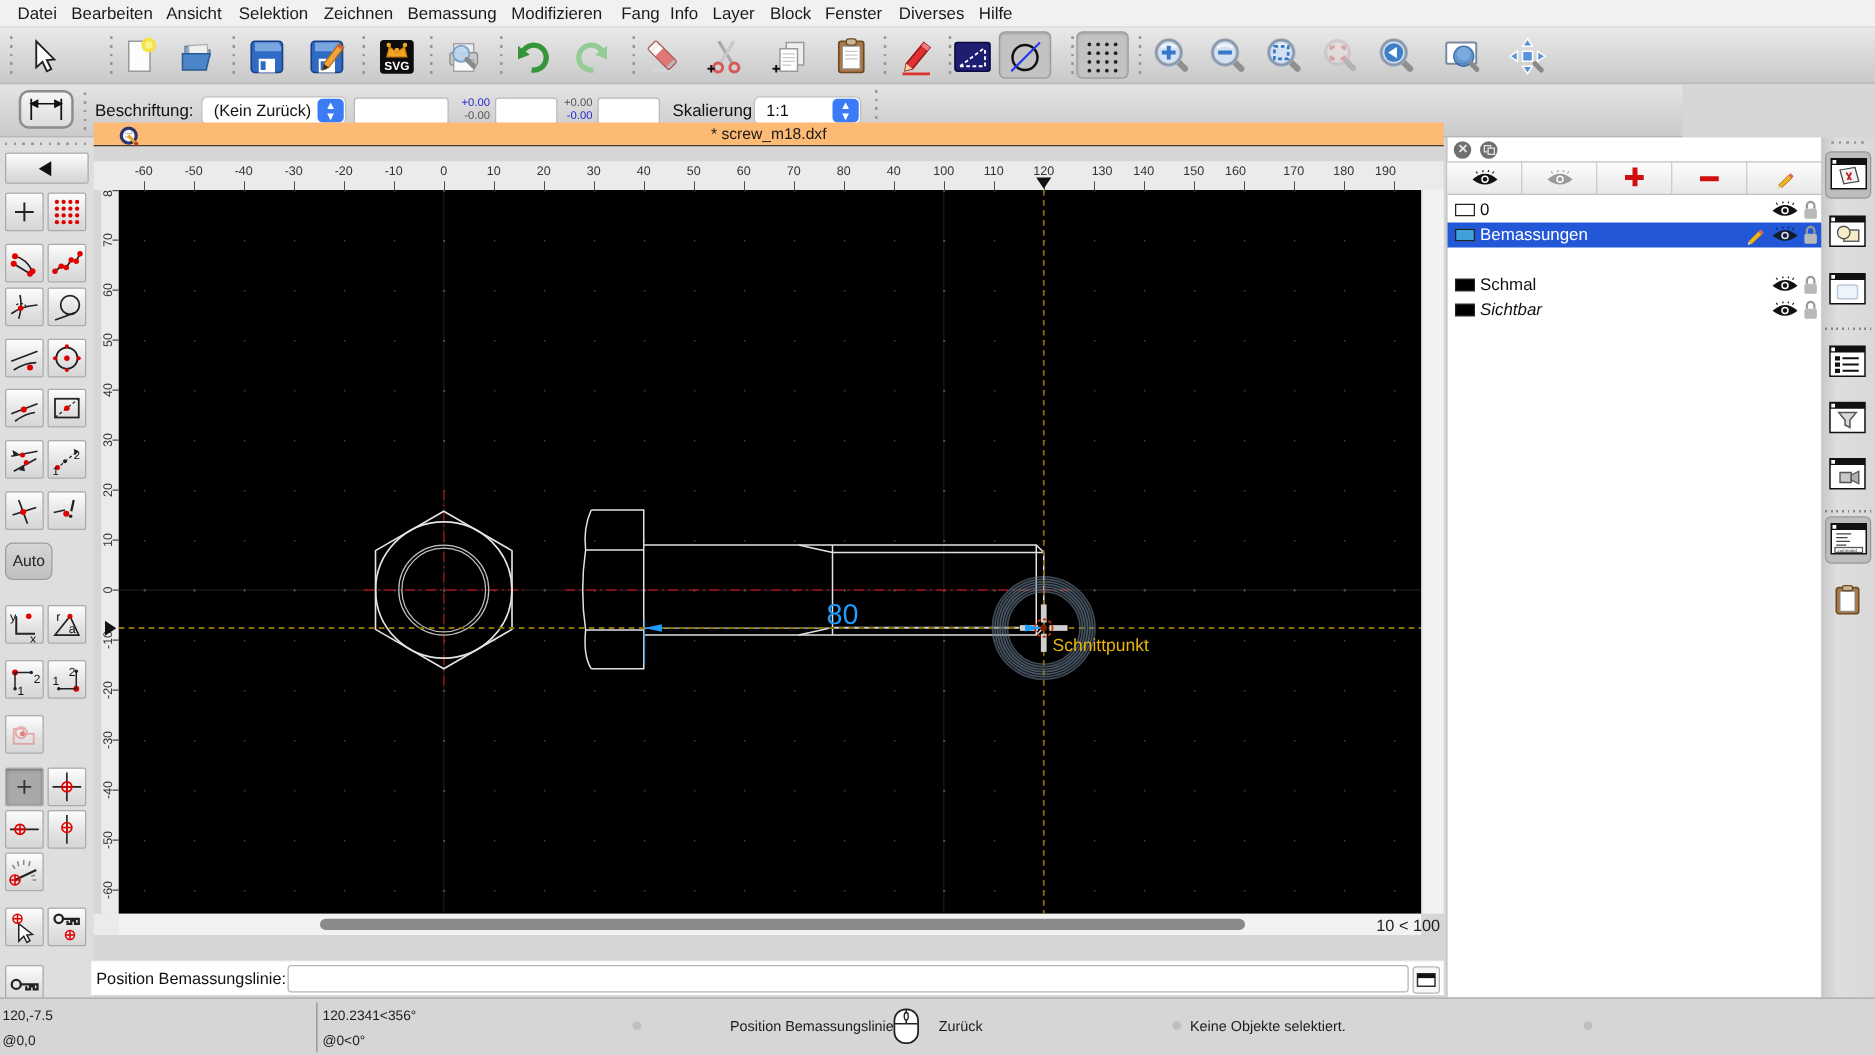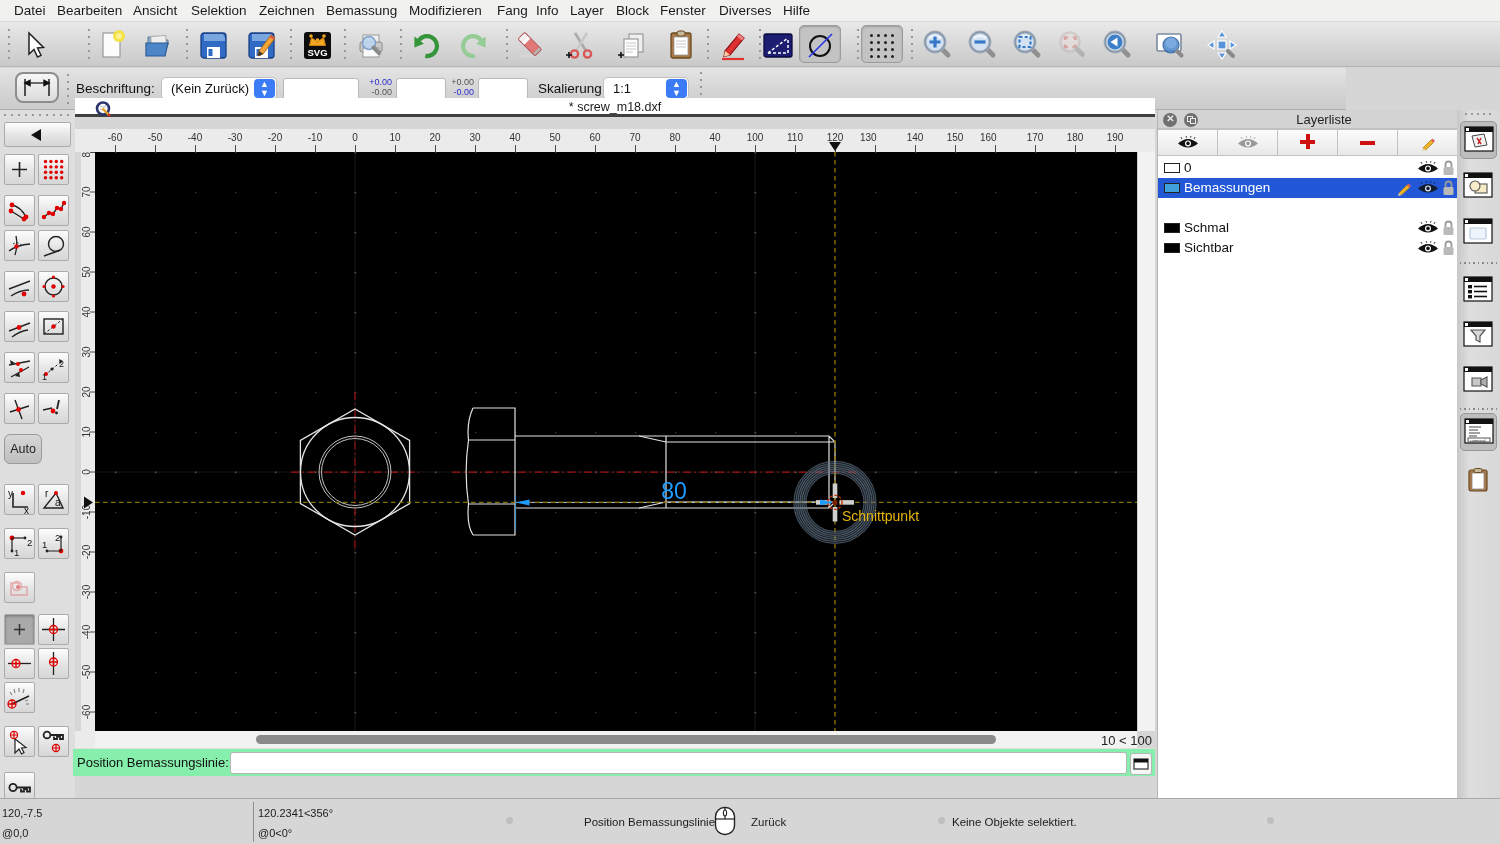--- a/index.html
+++ b/index.html
@@ -17,34 +17,34 @@
 
 .field{position:absolute;background:#fff;border:1px solid #b9b9b9;border-radius:3px;height:22px;top:10px}
 .combo{position:absolute;background:#fff;border:1px solid #c0c0c0;border-radius:5px;height:23px;top:9px;font-size:13px;color:#111}
 .combo .arr{position:absolute;right:1px;top:1px;width:21px;height:19px;background:#3b7cf6;border-radius:4px;color:#fff;font-size:9px;line-height:9px;text-align:center;padding-top:1px}
 .lbl{position:absolute;font-size:13.5px;color:#111}
 
 #leftdock{left:0;top:110px;width:75px;height:688px;background:#dedede}
 .tbtn{position:absolute;width:31px;height:31px;background:linear-gradient(180deg,#fdfdfd,#e2e2e2 60%,#d6d6d6);border:1px solid #ababab;border-radius:2px}
 .tbtn svg{position:absolute;left:0;top:0}
 
-#tabbar{left:75px;top:98px;width:1080px;height:19px;background:#ffffff;border-bottom:3px solid #404040}
+#tabbar{left:75px;top:98px;width:1080px;height:19px;background:#fdba74;border-bottom:1px solid #404040}
 #tabtitle{position:absolute;left:0;top:2px;width:1080px;text-align:center;font-size:12.5px;color:#1b1b1b}
 #hruler{left:75px;top:129px;width:1080px;height:23px;background:#ebebeb}
 #vruler{left:81px;top:152px;width:14px;height:579px;background:#ebebeb}
 .rlbl{position:absolute;font-size:10px;color:#333}
 #canvas{left:95px;top:152px;width:1042px;height:579px;background:#000}
 #vscroll{left:1137px;top:152px;width:18px;height:579px;background:#f2f2f2;border-left:1px solid #cfcfcf}
 #hscroll{left:95px;top:731px;width:1042px;height:17px;background:#f2f2f2}
 #hthumb{position:absolute;left:161px;top:4px;width:740px;height:9px;background:#8a8a8a;border-radius:4.5px}
 #gridinfo{left:1090px;top:733px;width:62px;height:16px;font-size:13px;color:#222;text-align:right}
 #corner1{left:75px;top:731px;width:20px;height:17px;background:#ebebeb}
 
 #cmdrow1{left:73px;top:748px;width:1082px;height:22px;background:#fff;border-top:1px solid #b0b0b0;font-size:13px}
-#cmdrow2{left:73px;top:748px;width:1082px;height:28px;background:#86efac;border-top:1px solid #e0e0e0}
+#cmdrow2{left:73px;top:768px;width:1082px;height:28px;background:#ffffff;border-top:1px solid #e0e0e0}
 #cmdrow2 .inp{position:absolute;left:157px;top:3px;width:897px;height:22px;background:#fff;border:1px solid #b5b5b5;border-radius:3px}
 #cmdrow2 .btn{position:absolute;left:1057px;top:4px;width:22px;height:22px;background:#f6f6f6;border:1px solid #b5b5b5;border-radius:3px}
 
 #layerpanel{left:1157px;top:110px;width:300px;height:688px;background:#fff;border-left:1px solid #b6b6b6}
 #lp-title{position:absolute;left:0;top:0;padding-left:32px;width:300px;height:19px;background:#d3d3d3;border-bottom:1px solid #c0c0c0;font-size:13px;color:#222;text-align:center;line-height:19px}
 #lp-tools{position:absolute;left:0;top:19px;width:300px;height:27px;background:linear-gradient(180deg,#fafafa,#e3e3e3)}
 .lp-btn{position:absolute;top:0;height:27px;border:1px solid #c2c2c2;border-left:none;background:linear-gradient(180deg,#fcfcfc,#e8e8e8)}
 .lrow{position:absolute;left:0;width:300px;height:20px;font-size:13.5px;color:#111}
 .swatch{position:absolute;left:6px;top:5px;width:16px;height:10px;border:1px solid #222}
 
@@ -568,27 +568,27 @@
       <span class="rlbl" style="left:385px;top:3px;width:30px;text-align:center">30</span>
       <span class="rlbl" style="left:425px;top:3px;width:30px;text-align:center">40</span>
       <span class="rlbl" style="left:465px;top:3px;width:30px;text-align:center">50</span>
       <span class="rlbl" style="left:505px;top:3px;width:30px;text-align:center">60</span>
       <span class="rlbl" style="left:545px;top:3px;width:30px;text-align:center">70</span>
       <span class="rlbl" style="left:585px;top:3px;width:30px;text-align:center">80</span>
       <span class="rlbl" style="left:625px;top:3px;width:30px;text-align:center">40</span>
       <span class="rlbl" style="left:665px;top:3px;width:30px;text-align:center">100</span>
       <span class="rlbl" style="left:705px;top:3px;width:30px;text-align:center">110</span>
       <span class="rlbl" style="left:745px;top:3px;width:30px;text-align:center">120</span>
-      <span class="rlbl" style="left:785px;top:3px;width:30px;text-align:left">130</span>
+      <span class="rlbl" style="left:785px;top:3px;width:30px;text-align:right">130</span>
       <span class="rlbl" style="left:825px;top:3px;width:30px;text-align:center">140</span>
       <span class="rlbl" style="left:865px;top:3px;width:30px;text-align:center">150</span>
       <span class="rlbl" style="left:905px;top:3px;width:30px;text-align:left">160</span>
       <span class="rlbl" style="left:945px;top:3px;width:30px;text-align:center">170</span>
       <span class="rlbl" style="left:985px;top:3px;width:30px;text-align:center">180</span>
-      <span class="rlbl" style="left:1025px;top:3px;width:30px;text-align:center">190</span>
+      <span class="rlbl" style="left:1025px;top:3px;width:30px;text-align:left">190</span>
       <div style="position:absolute;left:754px;top:13px;width:0;height:0;border-left:6px solid transparent;border-right:6px solid transparent;border-top:9px solid #111"></div>
     </div>
 <div id="vruler" class="abs">
       <svg width="14" height="579" viewBox="0 0 14 579" style="position:absolute;left:0;top:0">
         <line x1="9" y1="0.5" x2="14" y2="0.5" stroke="#4a4a4a" stroke-width="1"></line>
         <text x="5" y="3.5" font-size="10" fill="#333" text-anchor="middle" transform="rotate(-90 5 0)" font-family="Liberation Sans,sans-serif">80</text>
         <line x1="9" y1="40" x2="14" y2="40" stroke="#4a4a4a" stroke-width="1"></line>
         <text x="5" y="43.5" font-size="10" fill="#333" text-anchor="middle" transform="rotate(-90 5 40)" font-family="Liberation Sans,sans-serif">70</text>
         <line x1="9" y1="80" x2="14" y2="80" stroke="#4a4a4a" stroke-width="1"></line>
         <text x="5" y="83.5" font-size="10" fill="#333" text-anchor="middle" transform="rotate(-90 5 80)" font-family="Liberation Sans,sans-serif">60</text>
@@ -1133,21 +1133,20 @@
 <div id="cmdrow2" class="abs">
   <span style="position:absolute;left:4px;top:6px;font-size:13px;color:#111">Position Bemassungslinie:</span>
   <div class="inp"></div>
   <div class="btn"><svg width="20" height="20" viewBox="0 0 20 20">
           <rect x="3" y="5" width="14" height="10" fill="#fff" stroke="#333" stroke-width="1.2"></rect>
           <rect x="3" y="5" width="14" height="3.5" fill="#111"></rect>
         </svg></div>
 </div>
 
 <div id="layerpanel" class="abs">
-      <div id="lp-title">Layerliste</div>
       <div style="position:absolute;left:5px;top:3px;width:14px;height:14px;border-radius:50%;background:#6f6f6f">
         <span style="position:absolute;left:3.2px;top:0px;color:#e8e8e8;font-size:10px;font-weight:bold">✕</span>
       </div>
       <div style="position:absolute;left:26px;top:3px;width:14px;height:14px;border-radius:50%;background:#6f6f6f">
         <span style="position:absolute;left:2.5px;top:2.5px;width:6px;height:6px;border:1.4px solid #e8e8e8"></span>
         <span style="position:absolute;left:5.5px;top:5px;width:6px;height:6px;border:1.4px solid #e8e8e8;background:#6f6f6f"></span>
       </div>
       <div id="lp-tools">
         <div class="lp-btn" style="left:0px;width:60px">
           <div style="margin:6px auto 0;width:22px"><svg width="22" height="14" viewBox="0 0 22 14">
@@ -1247,21 +1246,21 @@
               <line x1="9.5" y1="1.6" x2="9.2" y2="0.2"></line>
               <line x1="13.5" y1="1.6" x2="14" y2="0.2"></line>
               <line x1="17" y1="2.8" x2="18" y2="1.2"></line>
             </g>
           </svg></div>
         <div style="position:absolute;left:284px;top:2px"><svg width="13" height="16" viewBox="0 0 13 16">
             <path d="M3.5 7 V4.5 a3 3 0 0 1 6 0 V7" fill="none" stroke="#9a9a9a" stroke-width="1.8"></path>
             <rect x="1.5" y="7" width="10" height="8" rx="1.5" fill="#b9b9b9"></rect>
           </svg></div>
       </div>
-      <div class="lrow" style="top:128px;">
+      <div class="lrow" style="top:128px;font-style:italic;">
         <div class="swatch" style="background:#000"></div>
         <span style="position:absolute;left:26px;top:2px">Sichtbar</span>
         <div style="position:absolute;left:259px;top:3px"><svg width="22" height="14" viewBox="0 0 22 14">
             <path d="M1 7.6 Q11 -1.5 21 7.6 Q11 15.5 1 7.6 Z" fill="#111"></path>
             <circle cx="11" cy="7.4" r="3" fill="#fff"></circle>
             <circle cx="11" cy="7.4" r="1.8" fill="#111"></circle>
             <g stroke="#111" stroke-width="1">
               <line x1="5" y1="2.8" x2="4" y2="1.2"></line>
               <line x1="9.5" y1="1.6" x2="9.2" y2="0.2"></line>
               <line x1="13.5" y1="1.6" x2="14" y2="0.2"></line>

